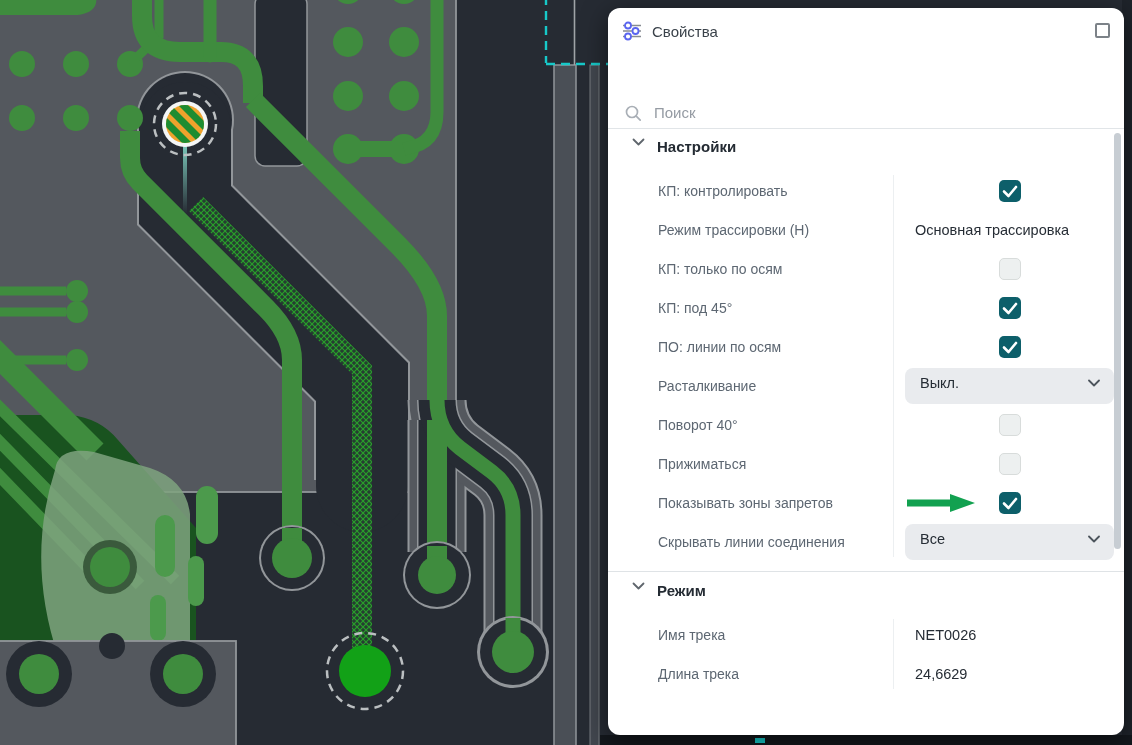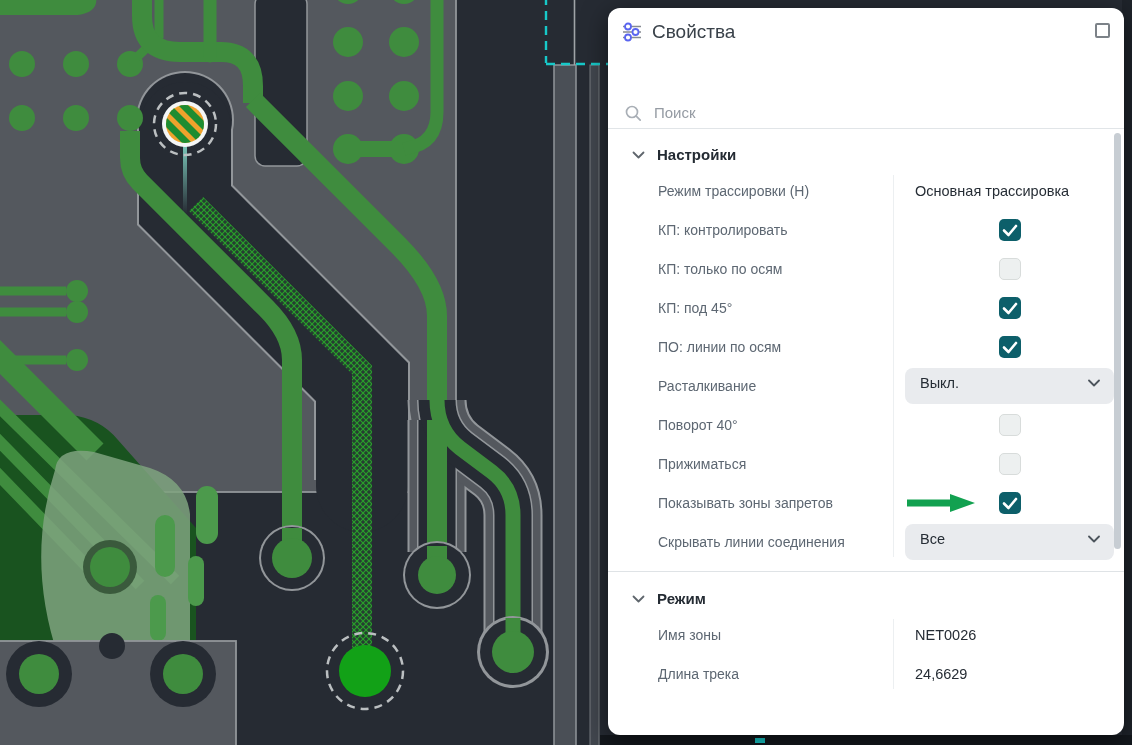--- a/index.html
+++ b/index.html
@@ -5,34 +5,34 @@
   html,body{margin:0;padding:0;width:1132px;height:745px;overflow:hidden;
     font-family:"Liberation Sans", sans-serif;background:#262b33;}
   #stage{position:relative;width:1132px;height:745px;}
   #pcb{position:absolute;left:0;top:0;z-index:0;}
 
   
   #panel{position:absolute;left:608px;top:8px;width:516px;height:727px;
     background:#ffffff;border-radius:12px;z-index:2;
     box-shadow:0 6px 26px rgba(0,0,0,.5);overflow:hidden;}
   .panel-header{position:absolute;top:13px;left:14px;display:flex;align-items:center;gap:10px;}
-  .panel-header .ph-label{font-size:19px;color:#3a424a;}
+  .panel-header .ph-label{font-size:15px;color:#3a424a;}
   .float-btn{position:absolute;top:15px;right:14px;width:11px;height:11px;
     border:2px solid #7c8288;border-radius:2px;background:#fff;cursor:pointer;}
   .tool-title{position:absolute;top:52px;left:0;right:0;text-align:center;
     font-size:15px;font-weight:bold;color:#232a32;}
   .search-row{position:absolute;top:88px;left:16px;right:16px;height:26px;
     display:flex;align-items:flex-end;gap:10px;}
   .search-row input{border:none;outline:none;font-size:15px;color:#2a3138;flex:1;
     font-family:"Liberation Sans", sans-serif;background:transparent;}
   .search-row input::placeholder{color:#959ba3;}
   .search-underline{position:absolute;top:120px;left:0;right:0;height:1px;background:#e1e5e8;}
 
   .scroll-area{position:absolute;top:130px;left:0;right:0;height:574px;overflow:hidden;}
-  .section-header{height:33px;display:flex;align-items:center;gap:12px;padding-left:24px;cursor:pointer;}
+  .section-header{height:33px;display:flex;gap:12px;padding-left:24px;cursor:pointer;}
   .sec-label{font-size:15px;font-weight:bold;color:#242b33;}
   .chev svg{display:block;}
   .rows{position:relative;}
   .rows::before{content:'';position:absolute;left:285px;top:4px;bottom:4px;width:1px;background:#eceff1;}
   .row{position:relative;height:39px;}
   .prop-label{position:absolute;left:50px;top:50%;transform:translateY(-50%);
     font-size:14px;color:#5d6772;white-space:nowrap;}
   .val{position:absolute;left:297px;right:10px;top:0;bottom:0;display:flex;align-items:center;}
   .val-text{font-size:14.5px;color:#262d35;padding-left:10px;}
   .val.center{justify-content:center;}
@@ -234,31 +234,31 @@
         <div class="section-header">
           <span class="chev">
             <svg width="13" height="8" viewBox="0 0 13 8" fill="none">
               <path d="M1.5,1.5 L6.5,6.5 L11.5,1.5" stroke="#5f666d" stroke-width="1.8" stroke-linecap="round" stroke-linejoin="round"></path>
             </svg>
           </span>
           <span class="sec-label">Настройки</span>
         </div>
         <div class="rows">
           <div class="row">
-            <span class="prop-label">Режим трассировки (Н)</span>
-            <div class="val">
-              <span class="val-text">Основная трассировка</span>
-            </div>
-          </div>
-          <div class="row">
             <span class="prop-label">КП: контролировать</span>
             <div class="val center">
               <div class="cb on"><svg width="22" height="22" viewBox="0 0 22 22">
                   <polyline points="5,11.5 9.5,16 17,7" fill="none" stroke="#fff" stroke-width="2.6" stroke-linecap="round" stroke-linejoin="round"></polyline>
                 </svg></div>
+            </div>
+          </div>
+          <div class="row">
+            <span class="prop-label">Режим трассировки (Н)</span>
+            <div class="val">
+              <span class="val-text">Основная трассировка</span>
             </div>
           </div>
           <div class="row">
             <span class="prop-label">КП: только по осям</span>
             <div class="val center">
               <div class="cb off"></div>
             </div>
           </div>
           <div class="row">
             <span class="prop-label">КП: под 45°</span>
@@ -326,21 +326,21 @@
         <div class="section-header">
           <span class="chev">
             <svg width="13" height="8" viewBox="0 0 13 8" fill="none">
               <path d="M1.5,1.5 L6.5,6.5 L11.5,1.5" stroke="#5f666d" stroke-width="1.8" stroke-linecap="round" stroke-linejoin="round"></path>
             </svg>
           </span>
           <span class="sec-label">Режим</span>
         </div>
         <div class="rows">
           <div class="row">
-            <span class="prop-label">Имя зоны</span>
+            <span class="prop-label">Имя трека</span>
             <div class="val">
               <span class="val-text">NET0026</span>
             </div>
           </div>
           <div class="row">
             <span class="prop-label">Длина трека</span>
             <div class="val">
               <span class="val-text">24,6629</span>
             </div>
           </div>

